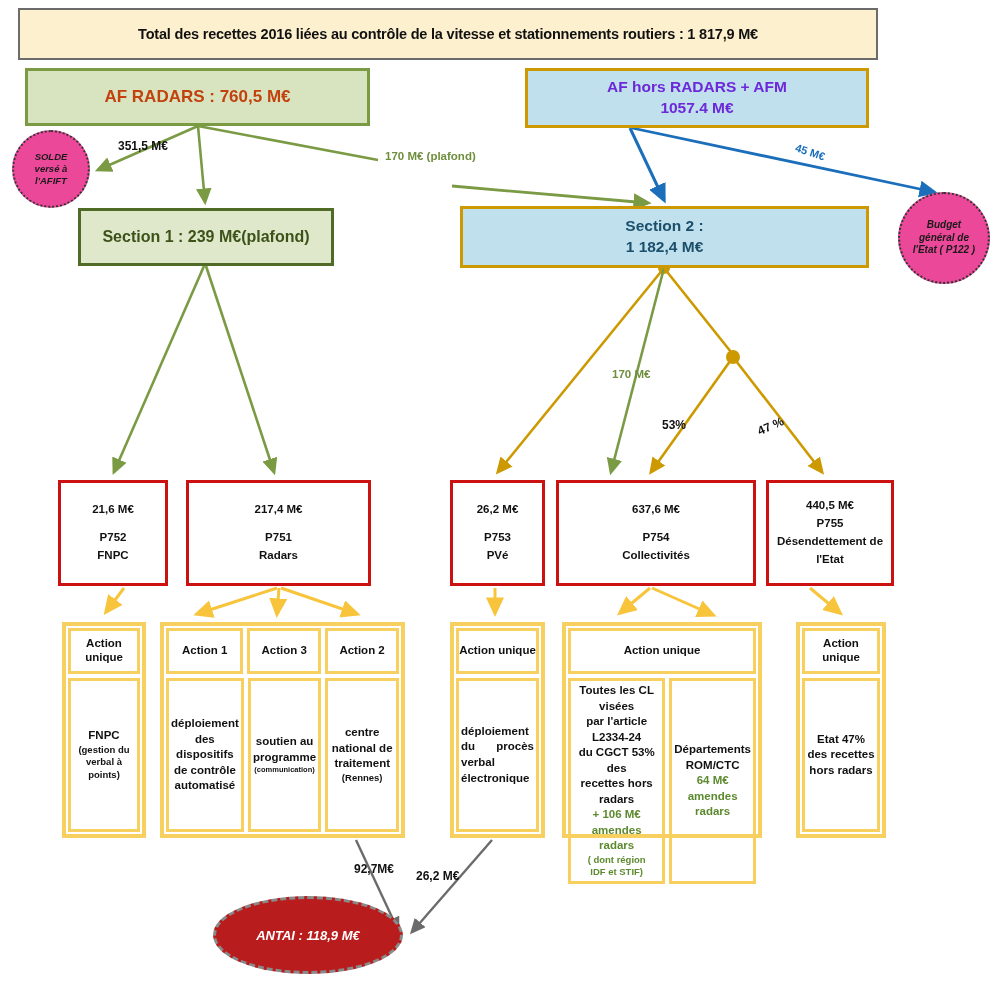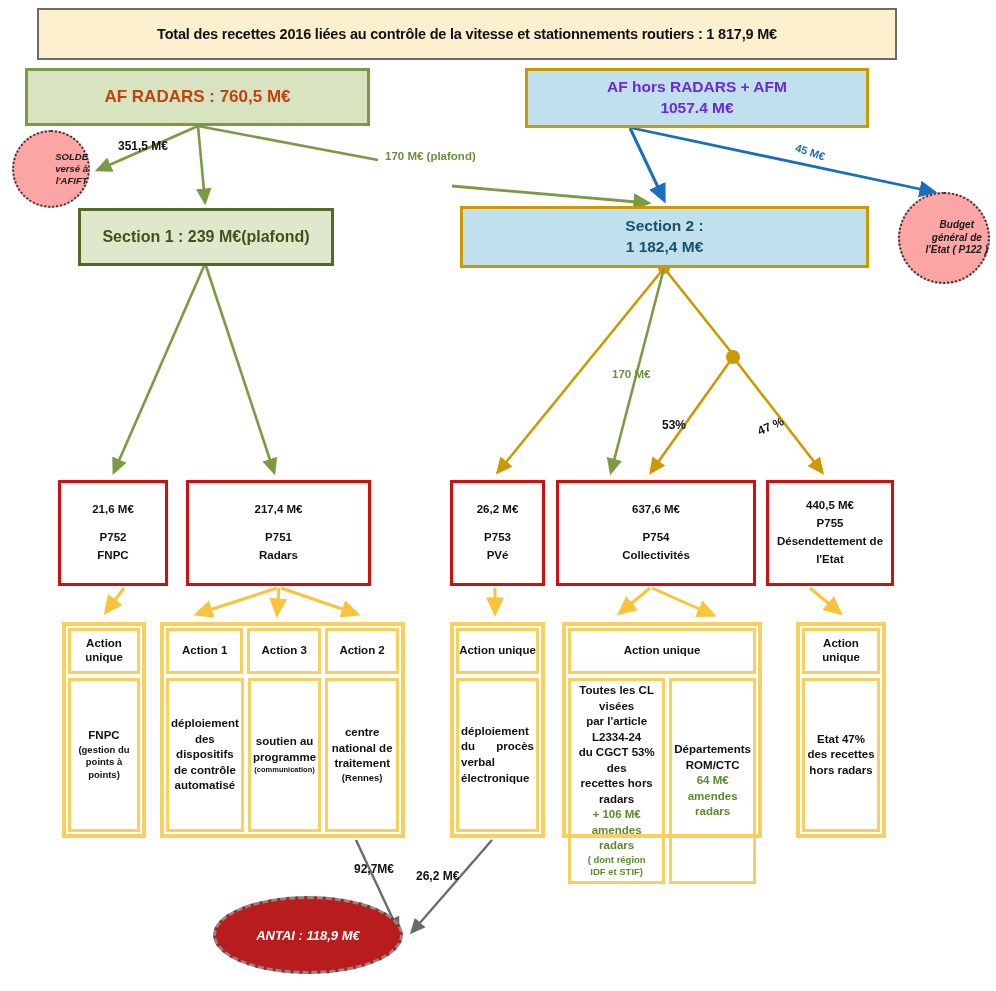--- a/index.html
+++ b/index.html
@@ -34,21 +34,20 @@
 
   
   #title-box {
     left: 18px; top: 8px; width: 860px; height: 52px;
     background: #fdf0cf;
     border: 2px solid #6b6b6b;
     font-weight: bold;
     font-size: 14.5px;
     color: #111111;
     letter-spacing: -0.2px;
-    margin-left: 19px;
   }
 
   
   #af-radars {
     left: 25px; top: 68px; width: 345px; height: 58px;
     background: #d8e4c0;
     border: 3px solid #7a9a43;
     font-weight: bold;
     font-size: 17px;
     color: #c2410c;
@@ -77,28 +76,27 @@
     background: #bfe0ec;
     border: 3px solid #cc9900;
     font-weight: bold;
     font-size: 15.5px;
     color: #1b4f6b;
     line-height: 1.35;
   }
 
   
   .pink-circle {
-    background: #fca5a5;
+    background: #ec4899;
     border: 2px dotted #333333;
     border-radius: 50%;
     font-style: italic;
     font-weight: bold;
     color: #1a1a1a;
     line-height: 1.25;
-    justify-content: flex-end;
   }
   #solde-afit {
     left: 12px; top: 130px; width: 78px; height: 78px;
     font-size: 9.5px;
   }
   #budget-etat {
     left: 898px; top: 192px; width: 92px; height: 92px;
     font-size: 10px;
   }
 
@@ -343,21 +341,21 @@
 
   <div class="action-group" id="ag-fnpc">
     <div class="action-head-row">
       <div class="action-head" style="flex:1">Action unique</div>
     </div>
     <div class="action-body-row">
       <div class="action-body" style="flex:1">
         <div>
           <div>FNPC</div>
           <div class="sub-small">(gestion du</div>
-          <div class="sub-small">points à</div>
+          <div class="sub-small">verbal à</div>
           <div class="sub-small">points)</div>
         </div>
       </div>
     </div>
   </div>
 
   <div class="action-group" id="ag-radars">
     <div class="action-head-row">
       <div class="action-head" style="flex:1.05">Action 1</div>
       <div class="action-head" style="flex:1">Action 3</div>

